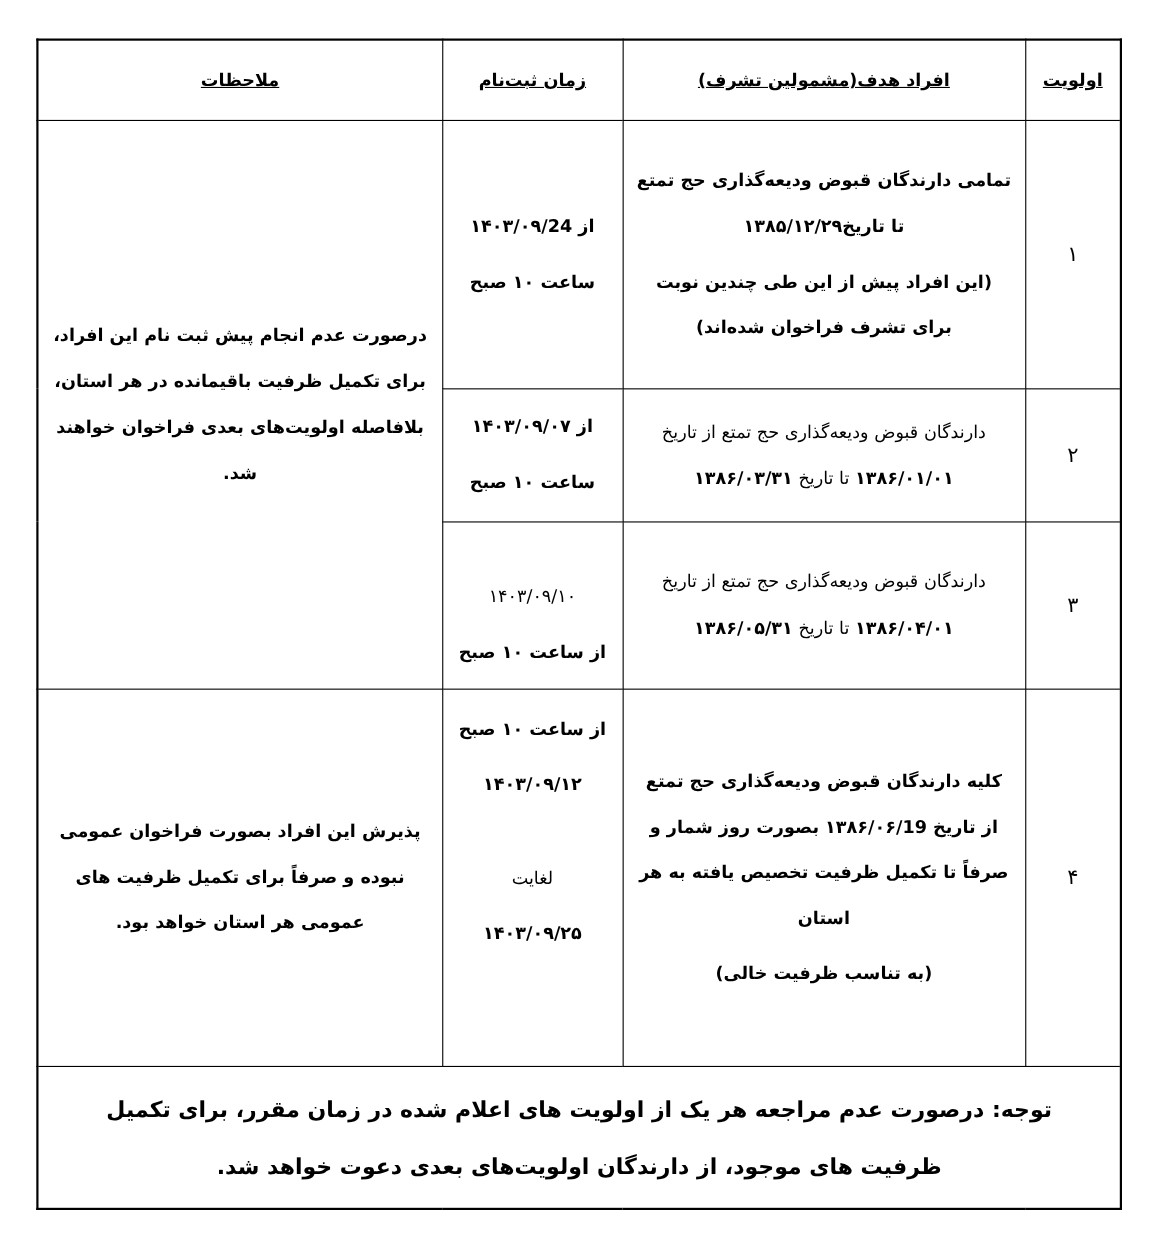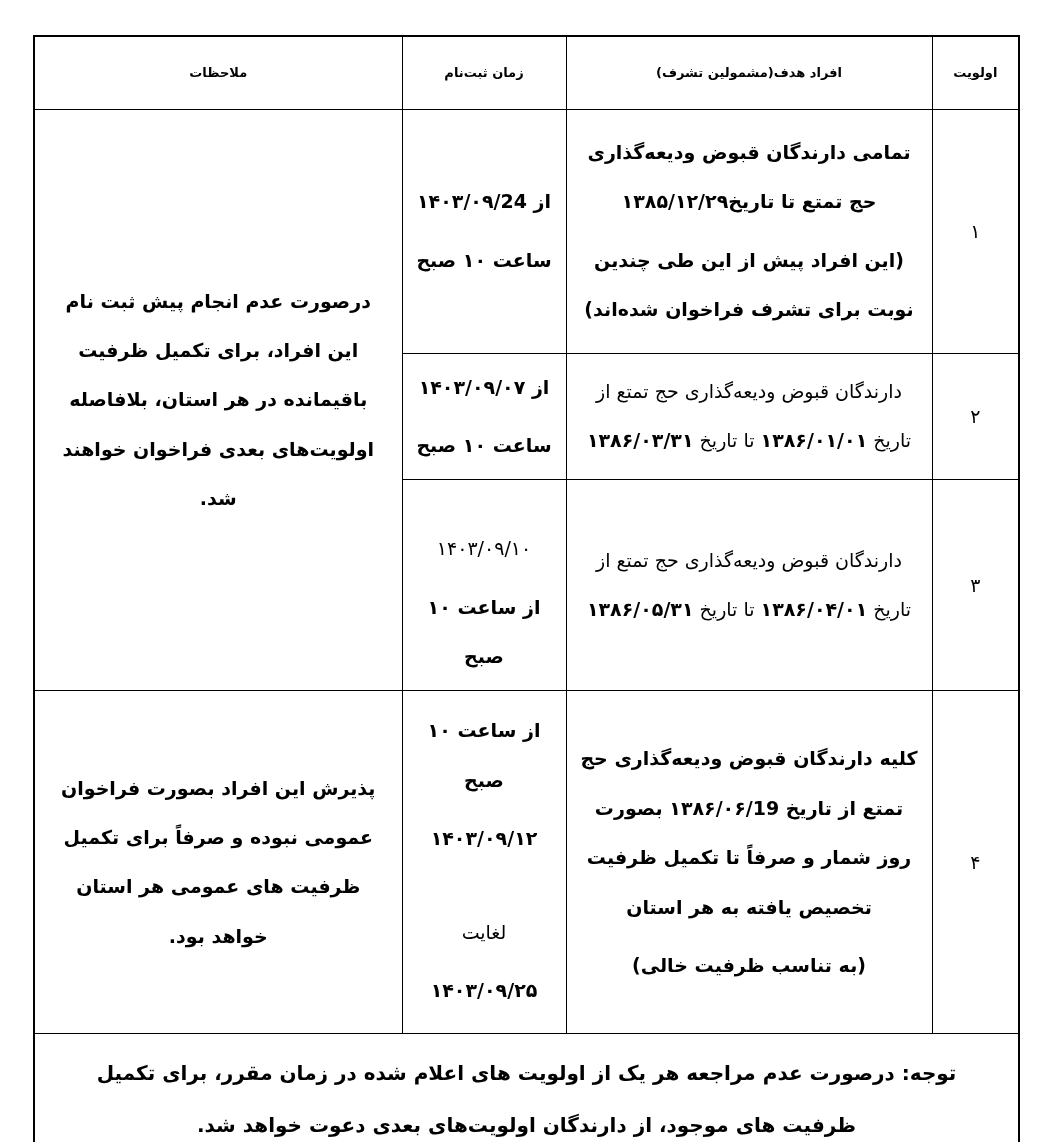--- a/index.html
+++ b/index.html
@@ -14,24 +14,24 @@
     width:985px;
     table-layout:fixed;
     direction:rtl;
     border:2px solid #000;
   }
   th,td{
     border:1.5px solid #000;
     text-align:center;
     vertical-align:middle;
     padding:0 12px;
-    font-size:19px;
+    font-size:16px;
     overflow:hidden;
   }
-  th{font-size:13px;font-weight:700;vertical-align:middle;}
+  th{font-size:16px;font-weight:700;vertical-align:middle;text-decoration:underline;}
   p{margin:9px 0;line-height:2.6;}
   .bold{font-weight:700;}
   .reg{font-weight:400;margin-top:44px;}
   .b{font-weight:700;}
   tr.h-header{height:73px;}
   tr.h-r1{height:244px;}
   tr.h-r2{height:121px;}
   tr.h-r3{height:152px;}
   tr.h-r4{height:343px;}
   tr.h-footer{height:130px;padding-left:33px;}

